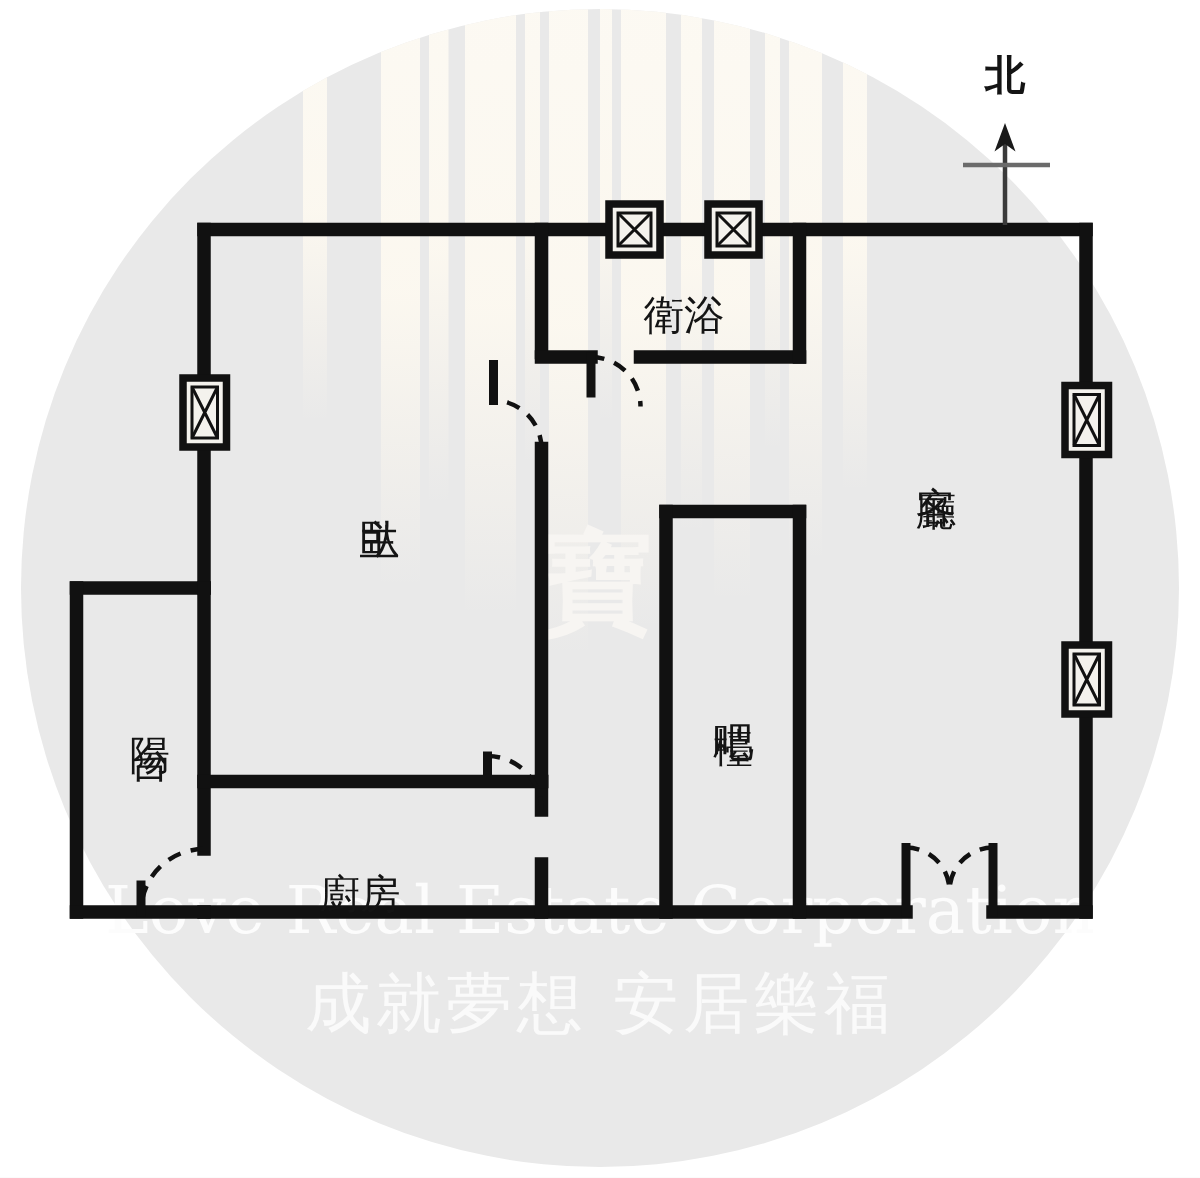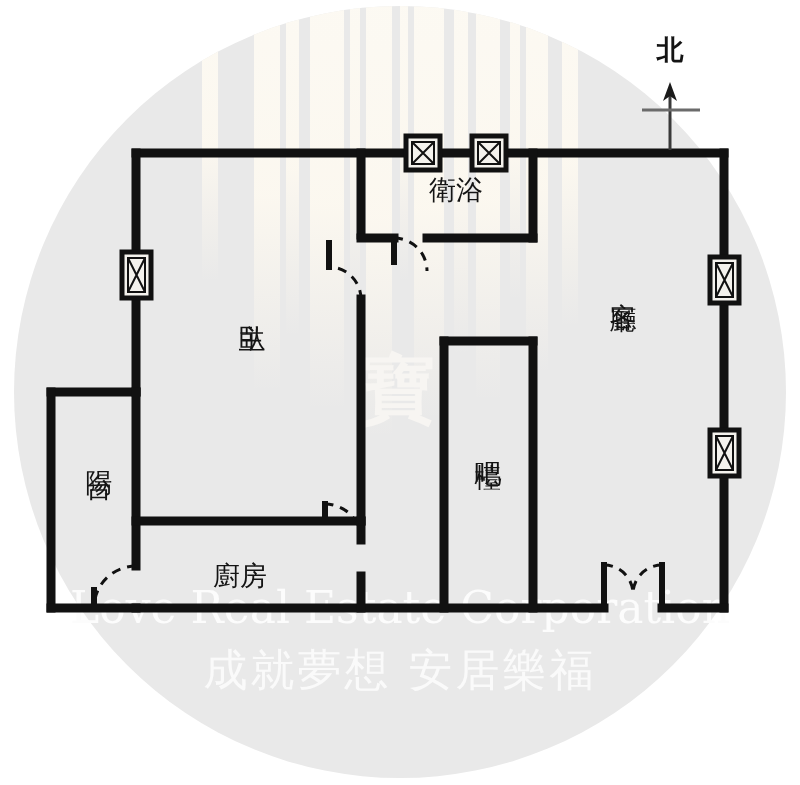--- a/index.html
+++ b/index.html
@@ -109,20 +109,21 @@
   
   .rlabel {
     position: absolute;
     color: #141414;
     font-size: 27px;
     line-height: 31px;
     font-weight: 500;
     white-space: pre;
     text-align: center;
     user-select: none;
+    margin-top: 21px;
   }
   .rlabel.vert { writing-mode: vertical-rl; text-orientation: upright; line-height: 30px; letter-spacing: 2px; }
   
   #north-label {
     position: absolute;
     left: 640px; top: 32px;
     width: 60px;
     text-align: center;
     font-size: 27px;
     color: #141414;

